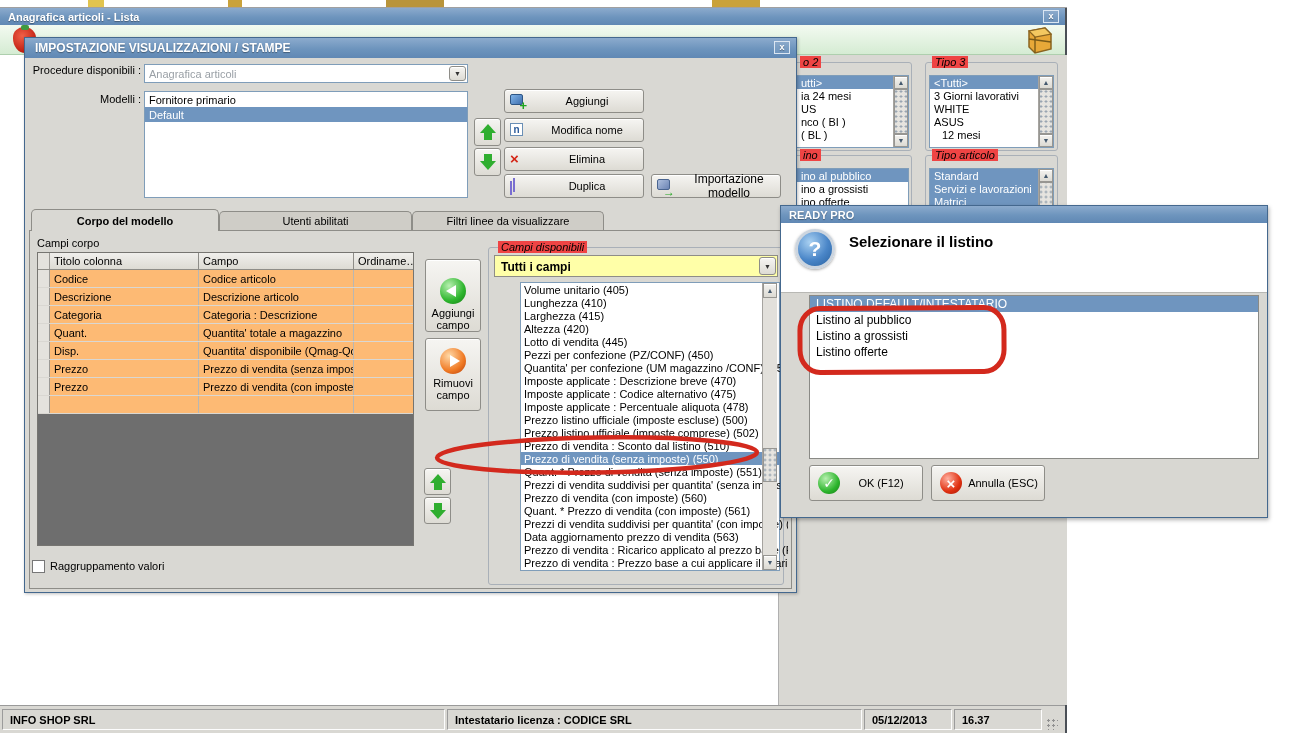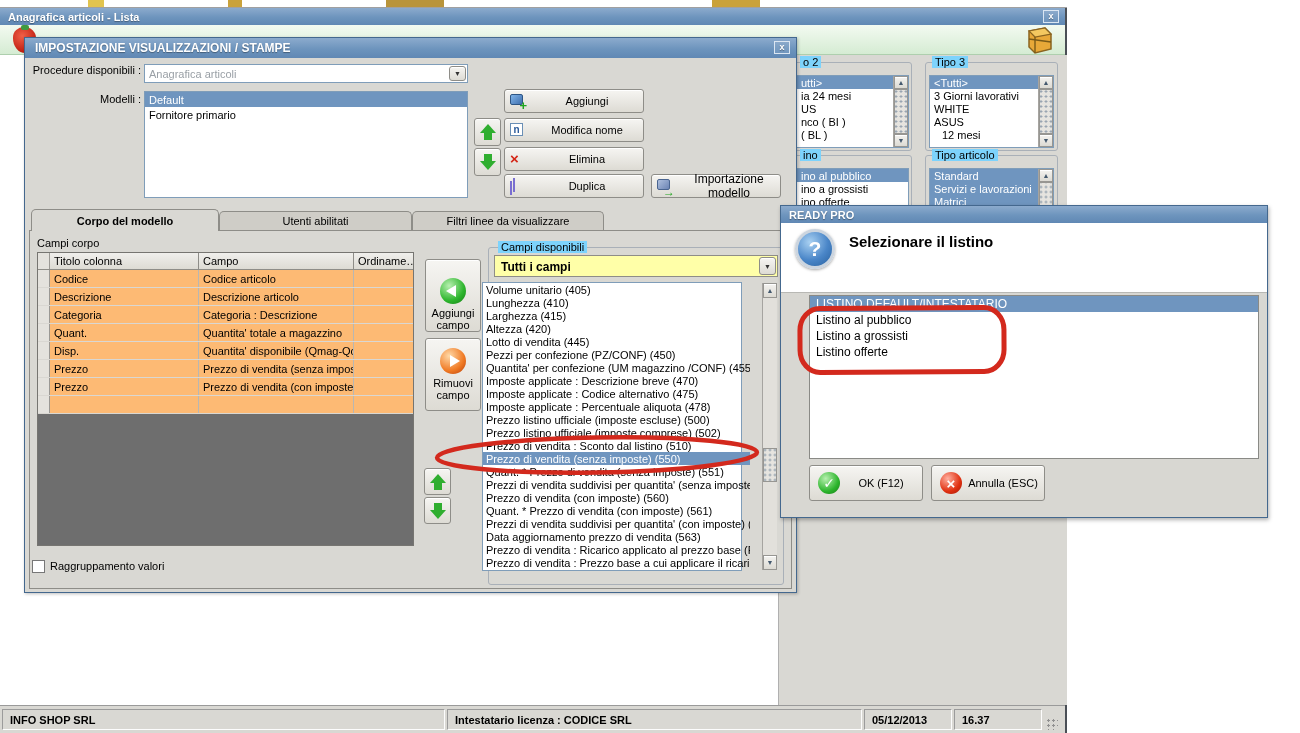--- a/index.html
+++ b/index.html
@@ -13,21 +13,21 @@
               color:#fff; font-weight:bold; display:flex; align-items:center;
               text-shadow:0 1px 1px rgba(0,0,0,.35); }
   .closebox { position:absolute; width:16px; height:13px; display:flex; align-items:center; justify-content:center;
               border:1px solid #dbe6f2; color:#fff; font-weight:bold; font-size:9px; line-height:1;
               background:rgba(255,255,255,.08); cursor:default; }
   .btn3d { background:linear-gradient(180deg,#f6f5f2,#dddbd4); border:1px solid #8e8d88; border-radius:3px;
            box-shadow:inset 0 1px 0 #fff; display:flex; align-items:center; font-size:11px; }
   .btn3d .lbl { flex:1; text-align:center; }
   .sunken { background:#fff; border:1px solid #7f9db9; }
   .groupbox { border:1px solid #a9b0b8; border-radius:3px; }
-  .gb-label { position:absolute; background:#7dd3fc; padding:0 3px; font-size:11px; line-height:12px; }
+  .gb-label { position:absolute; background:#ef4444; padding:0 3px; font-size:11px; line-height:12px;font-style:italic; }
   .row { display:flex; align-items:center; white-space:nowrap; overflow:hidden; }
   .sel { background:#6f95bf !important; color:#fff !important; }
   .list-plain .row { color:#000; }
 
   
   .sbar { position:absolute; background:#e2e0db; border-left:1px solid #a6a4a0; }
   .sbtn { position:absolute; left:0; right:0; background:linear-gradient(180deg,#f4f3f0,#dcdad3);
           border:1px solid #979692; box-shadow:inset 0 1px 0 #fff; display:flex; align-items:center;
           justify-content:center; font-size:7px; color:#44596e; }
   .sthumb { position:absolute; left:0; right:0; background:#e6e4df; border:1px solid #979692;
@@ -223,25 +223,25 @@
 
     <div class="abs" style="left:6px;top:26px;width:110px;height:15px;text-align:right;">Procedure disponibili :</div>
     <div class="sunken abs" style="left:119px;top:26px;width:324px;height:19px;">
       <div class="abs" style="left:4px;top:3px;color:#9aa0a6;">Anagrafica articoli</div>
       <div class="btn3d abs" style="right:1px;top:1px;width:17px;height:15px;justify-content:center;font-size:7px;color:#333;">▼</div>
     </div>
 
     <div class="abs" style="left:6px;top:55px;width:110px;height:15px;text-align:right;">Modelli :</div>
     <div class="sunken abs list-plain" style="left:119px;top:53px;width:324px;height:107px;">
 
-    <div class="row sel" style="height:15px;padding-left:4px;font-size:11px;">
+    <div class="row" style="height:15px;padding-left:4px;font-size:11px;">
+          <span>Fornitore primario</span>
+        </div>
+        <div class="row sel" style="height:15px;padding-left:4px;font-size:11px;">
           <span>Default</span>
-        </div>
-        <div class="row" style="height:15px;padding-left:4px;font-size:11px;">
-          <span>Fornitore primario</span>
         </div>
       </div>
 
     <div class="btn3d garrow abs" style="left:449px;top:80px;width:27px;height:28px;">
       <div class="head-up"></div>
         <div class="stem"></div>
     </div>
     <div class="btn3d garrow abs" style="left:449px;top:110px;width:27px;height:28px;">
       <div class="stem"></div>
         <div class="head-down"></div>
@@ -377,21 +377,21 @@
     </div>
 
     <div class="groupbox abs" style="left:463px;top:209px;width:296px;height:338px;"></div>
     <div class="gb-label abs" style="left:473px;top:203px;">Campi disponibili</div>
 
     <div class="abs" style="left:469px;top:217px;width:284px;height:22px;background:#ffffa8;border:1px solid #8e8d88;">
       <div class="abs" style="left:6px;top:4px;font-weight:bold;font-size:12px;">Tutti i campi</div>
       <div class="btn3d abs" style="right:1px;top:1px;width:17px;height:18px;justify-content:center;font-size:7px;color:#333;">▼</div>
     </div>
 
-    <div class="sunken abs list-plain" style="left:457px;top:244px;width:260px;height:289px;">
+    <div class="sunken abs list-plain" style="left:495px;top:244px;width:260px;height:289px;">
 
     <div class="row" style="height:13px;padding-left:3px;font-size:11px;width:267px;">
           <span>Volume unitario (405)</span>
         </div>
         <div class="row" style="height:13px;padding-left:3px;font-size:11px;width:267px;">
           <span>Lunghezza (410)</span>
         </div>
         <div class="row" style="height:13px;padding-left:3px;font-size:11px;width:267px;">
           <span>Larghezza (415)</span>
         </div>

